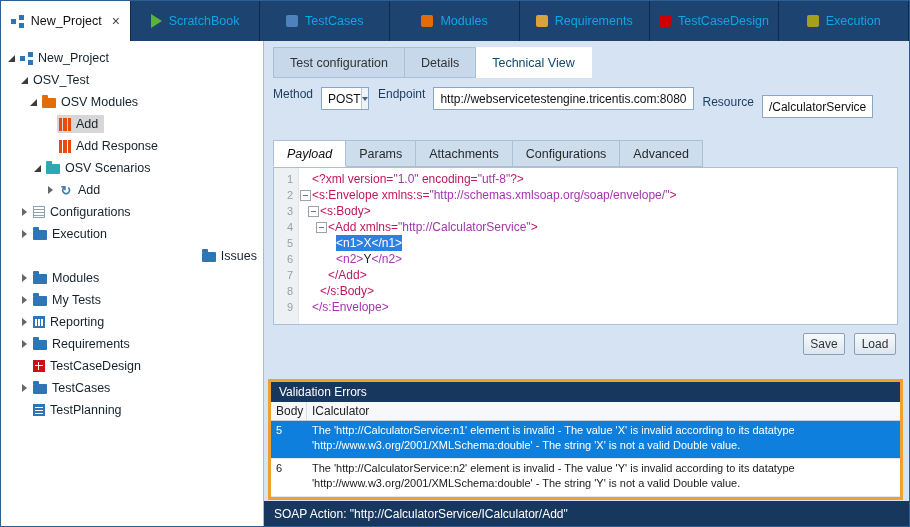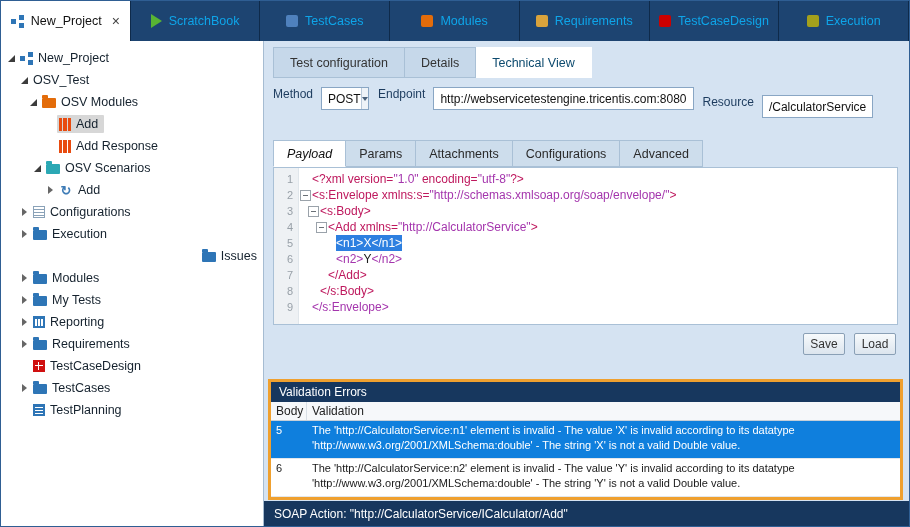--- a/index.html
+++ b/index.html
@@ -333,21 +333,21 @@
 
       <div class="editor-buttons">
         <div class="btn">Save</div>
         <div class="btn">Load</div>
       </div>
 
       <div class="validation">
         <div class="vtitle">Validation Errors</div>
         <div class="vheader">
           <div class="hline">Body</div>
-          <div>Validation</div>
+          <div>ICalculator</div>
         </div>
         <div class="vrows">
             <div class="vrow selected">
               <div class="vline">5</div>
               <div class="vdesc">The 'http://CalculatorService:n1' element is invalid - The value 'X' is invalid according to its datatype 'http://www.w3.org/2001/XMLSchema:double' - The string 'X' is not a valid Double value.</div>
             </div>
             <div class="vrow">
               <div class="vline">6</div>
               <div class="vdesc">The 'http://CalculatorService:n2' element is invalid - The value 'Y' is invalid according to its datatype 'http://www.w3.org/2001/XMLSchema:double' - The string 'Y' is not a valid Double value.</div>
             </div>

